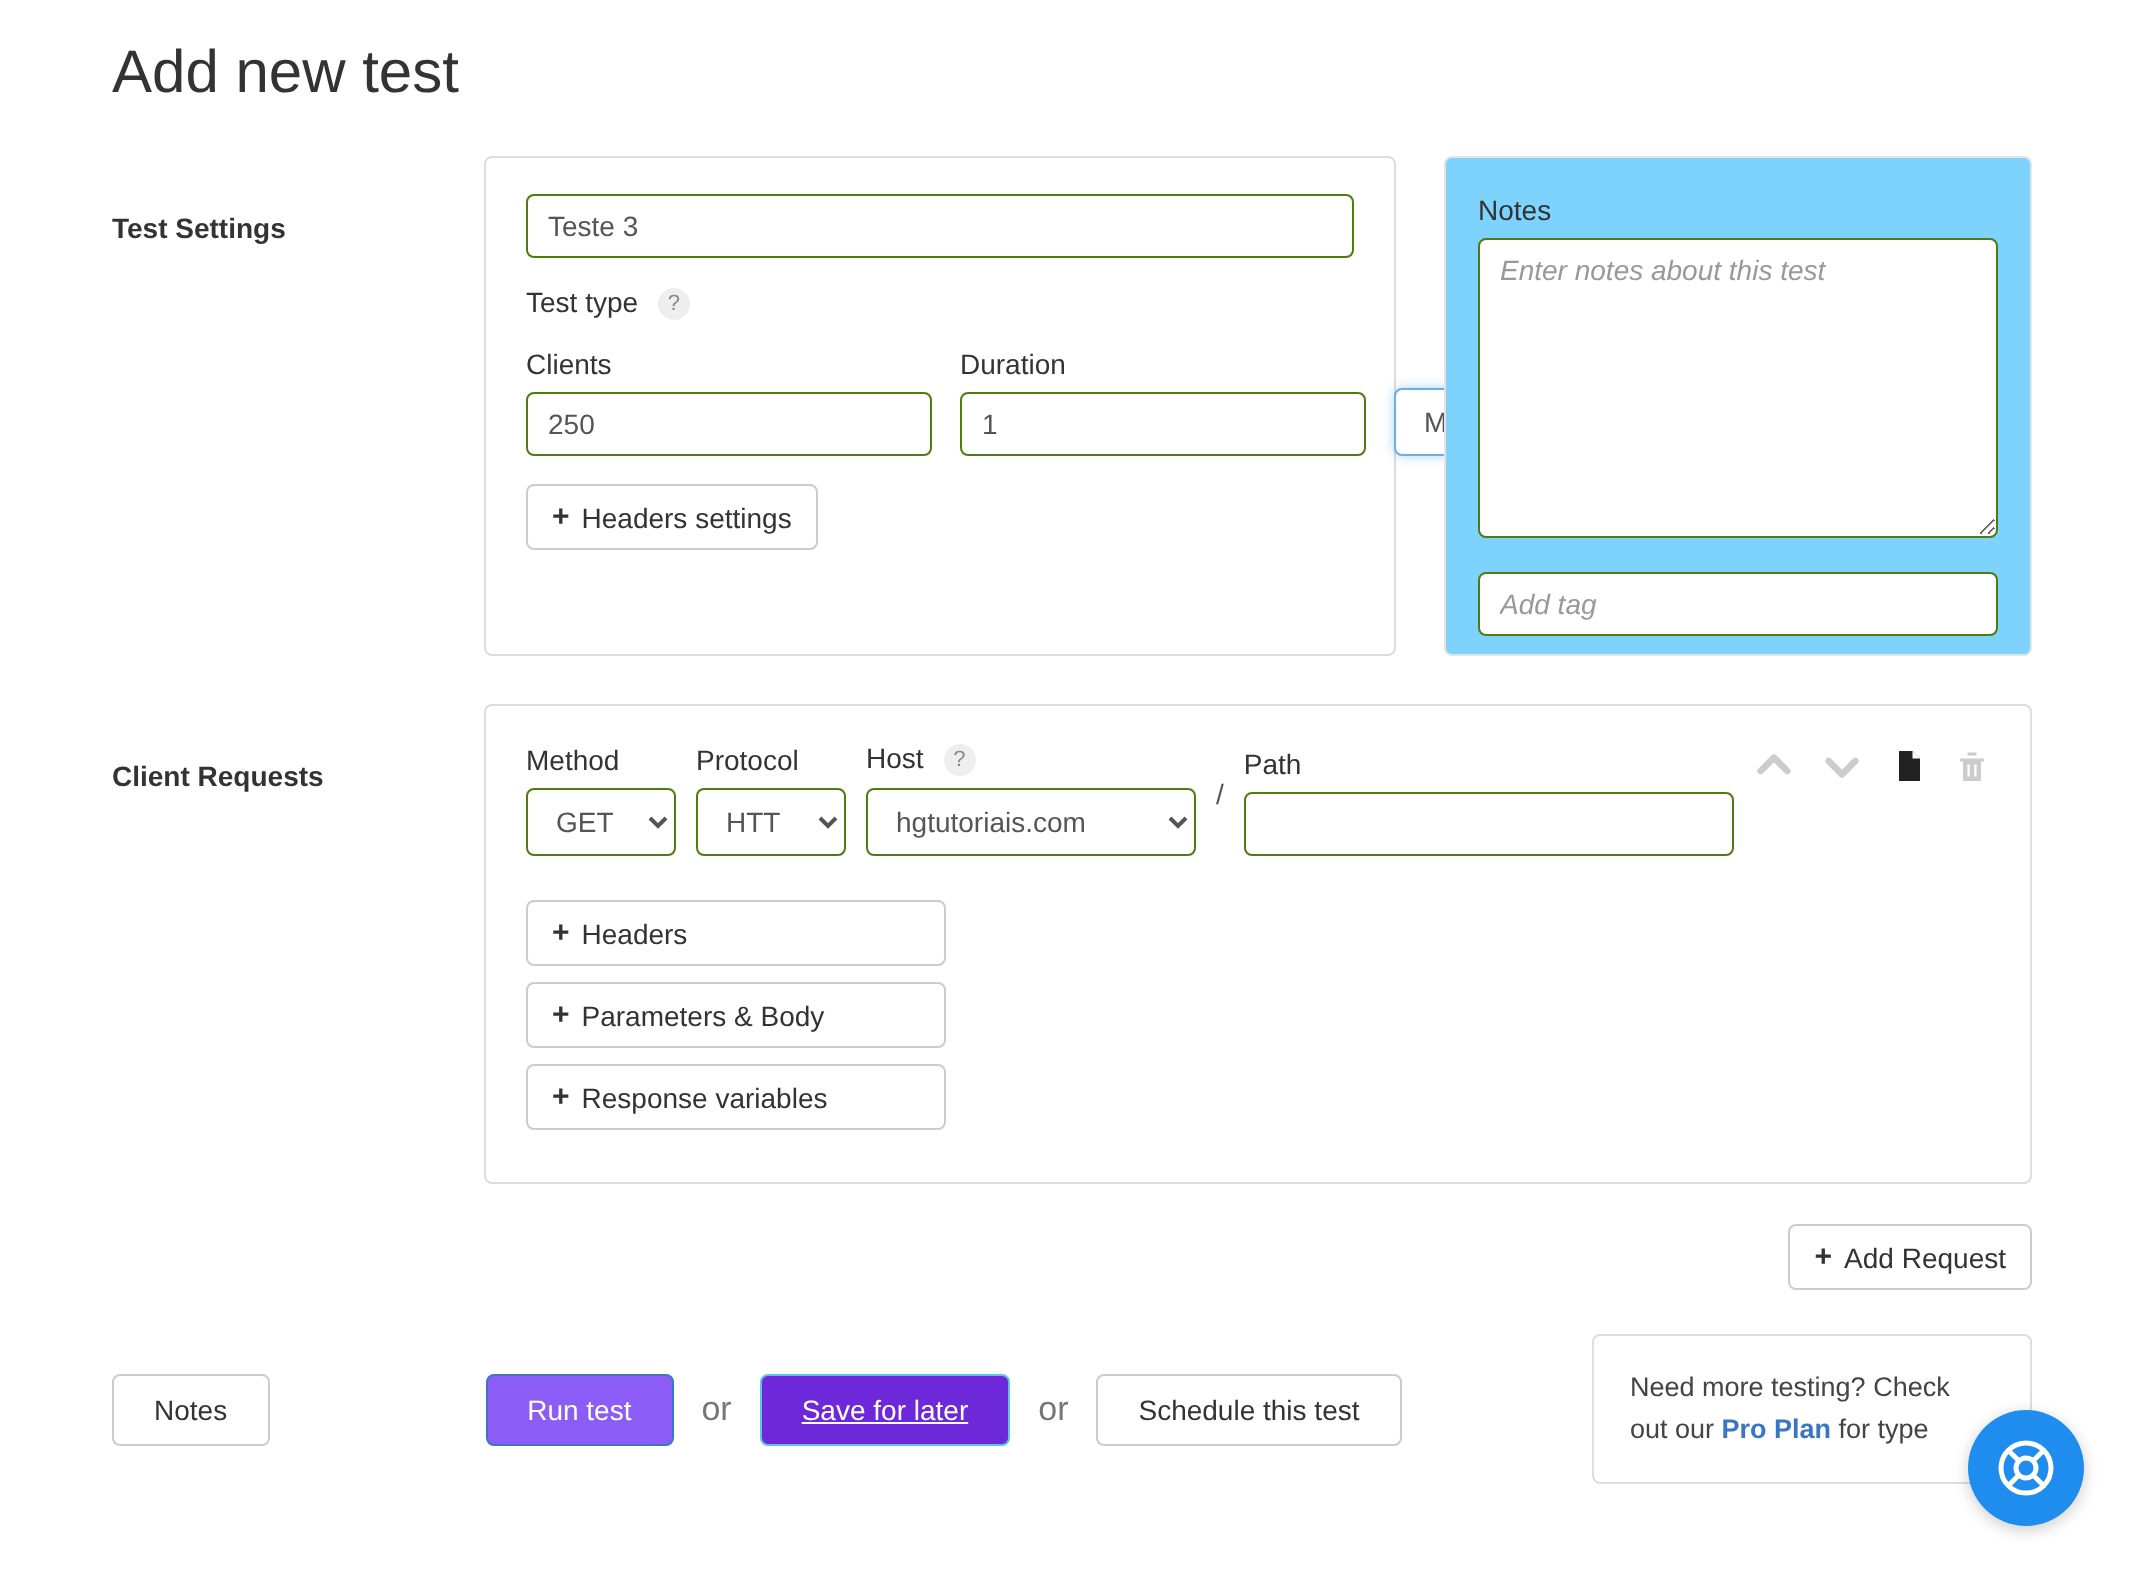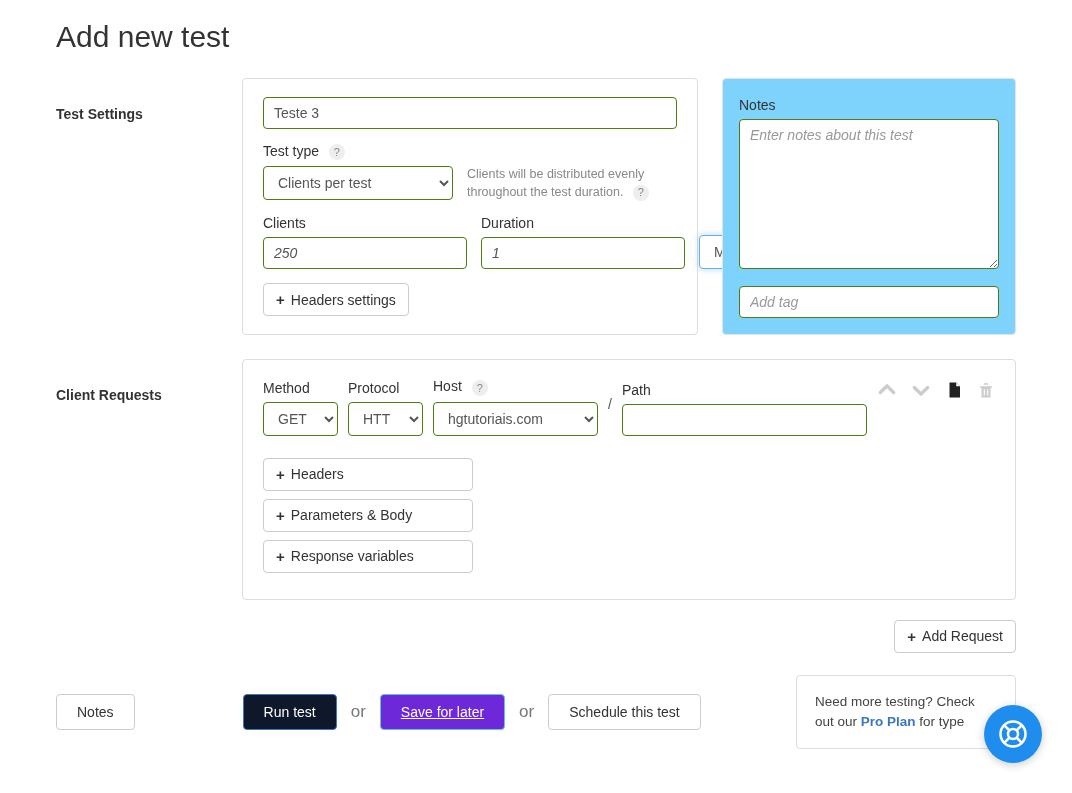--- a/index.html
+++ b/index.html
@@ -75,21 +75,21 @@
   textarea::placeholder, input::placeholder {
     color: #999;
     font-style: italic;
   }
   select {
     height: 34px;
   }
   .field-block { margin-bottom: 14px; }
   .inline-fields { display: flex; gap: 14px; align-items: flex-end; }
   .inline-fields .col { flex: 0 0 auto; }
-  .w90 { width: 90px; font-style: italic; }
+  .w90 { width: 90px; }
   .w80 { width: 80px; }
   .help-badge {
     display: inline-flex;
     align-items: center;
     justify-content: center;
     width: 16px;
     height: 16px;
     background: #eee;
     color: #888;
     border-radius: 50%;
@@ -110,21 +110,21 @@
     gap: 6px;
     padding: 7px 12px;
     border: 1px solid #ccc;
     border-radius: 4px;
     background: #fff;
     font-size: 14px;
     color: #333;
     cursor: pointer;
   }
   .btn-primary {
-    background: #0f172a;
+    background: #8b5cf6;
     border-color: #3a77c3;
     color: #fff;
     padding: 9px 20px;
   }
   .btn-info {
     background: #6d28d9;
     border-color: #5cc6de;
     color: #fff;
     padding: 9px 20px;
     text-decoration: underline;
@@ -225,29 +225,20 @@
   <div class="panel settings-panel">
     <div class="field-block">
       <input type="text" value="Teste 3" style="">
     </div>
 
     <div class="field-block">
       <label class="field-label">
         <span>Test type</span>
         <span class="help-badge">?</span>
       </label>
-      <div class="flex-top">
-        <select style="width:190px">
-          <option>Clients per test</option>
-        </select>
-        <div class="hint-text">
-          <span>Clients will be distributed evenly throughout the test duration.</span>
-          <span class="help-badge">?</span>
-        </div>
-      </div>
     </div>
 
     <div class="field-block inline-fields">
       <div class="col">
         <label class="field-label">Clients</label>
         <input type="text" class="w90" value="250" style="">
       </div>
       <div class="col">
         <label class="field-label">Duration</label>
         <input type="text" class="w90" value="1" style="">

